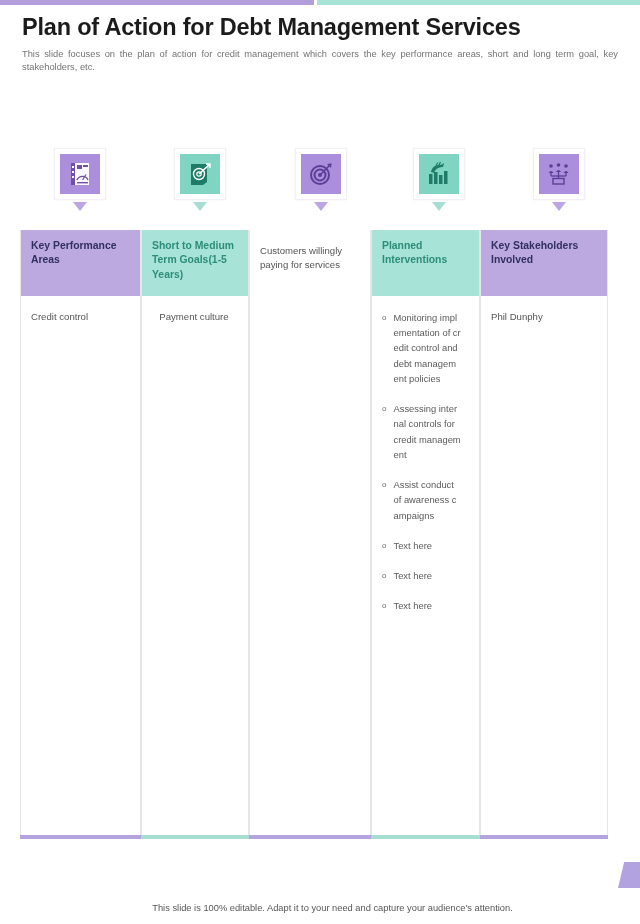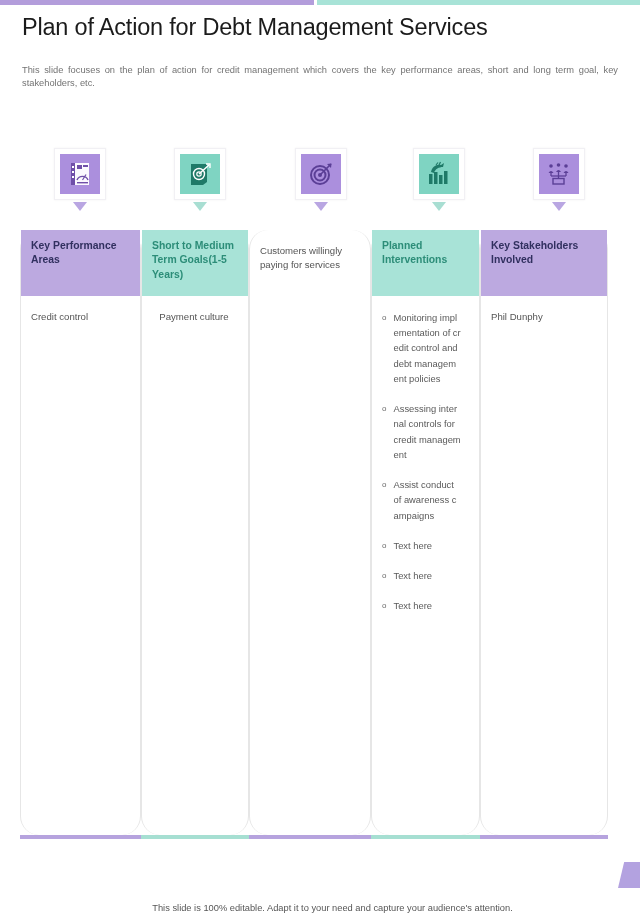--- a/index.html
+++ b/index.html
@@ -16,27 +16,27 @@
   
   .topbar { position: absolute; top: 0; left: 0; width: 640px; height: 5px; display: flex; }
   .topbar-purple { width: 49%; background: #b39ddb; }
   .topbar-gap    { width: 0.6%; background: #ffffff; }
   .topbar-teal   { width: 50.4%; background: #a8e3d7; }
 
   
   .header { position: absolute; top: 14px; left: 22px; width: 600px; }
   .title {
     font-size: 23.5px;
-    font-weight: normal;
+    font-weight: bold;
     color: #1b1b1b;
     letter-spacing: -0.2px;
     white-space: nowrap;
   }
   .subtitle {
-    margin-top: 23px;
+    margin-top: 7px;
     font-size: 9.3px;
     color: #737373;
     line-height: 1.45;
     width: 596px;
     text-align: justify;
   }
 
   
   .icon-row {
     position: absolute;
@@ -91,21 +91,20 @@
     height: 605px;
     display: flex;
   }
   .col {
     position: relative;
     display: flex;
     flex-direction: column;
     border-left: 1px solid #e6e6e6;
     border-right: 1px solid #e6e6e6;
     background: #ffffff;
-    border-radius: 19px;
   }
   .col.c0 { width: 121px; }
   .col.c1 { width: 108px; }
   .col.c2 { width: 122px; }
   .col.c3 { width: 109px; }
   .col.c4 { width: 128px; }
 
   .col-head {
     height: 66px;
     padding: 9px 9px 0 10px;

